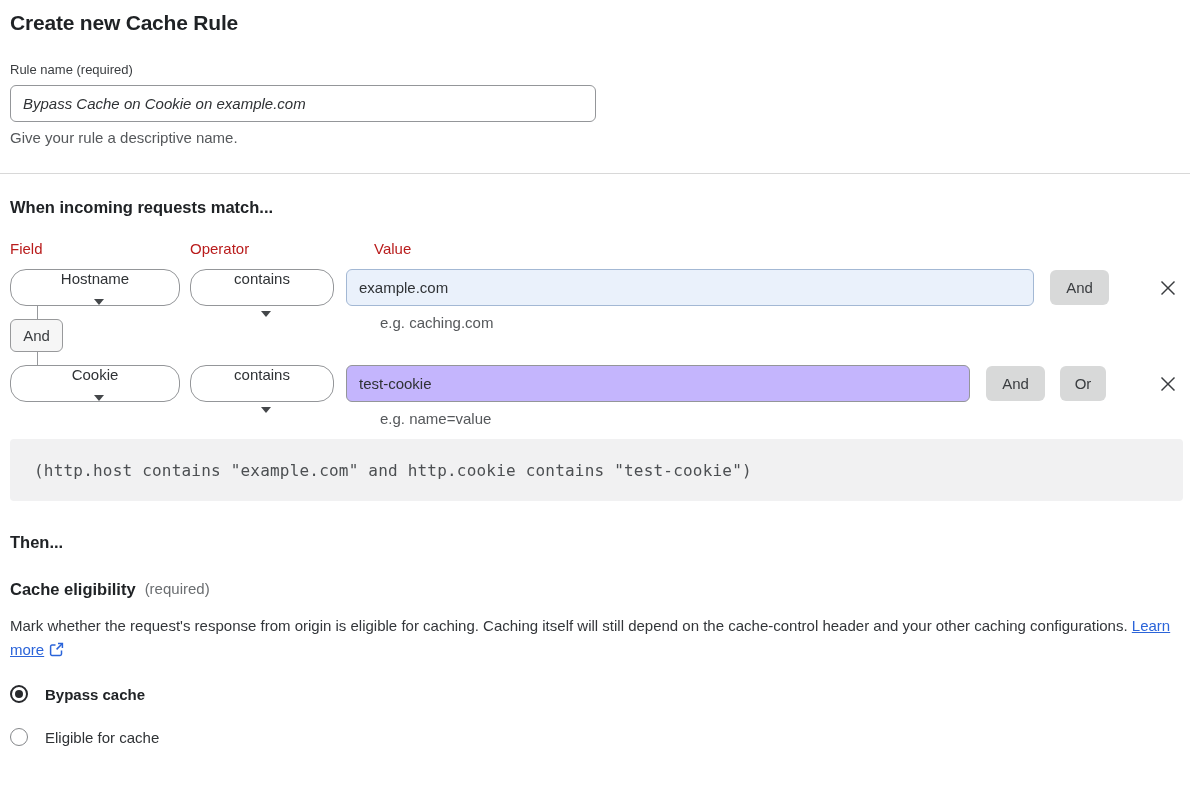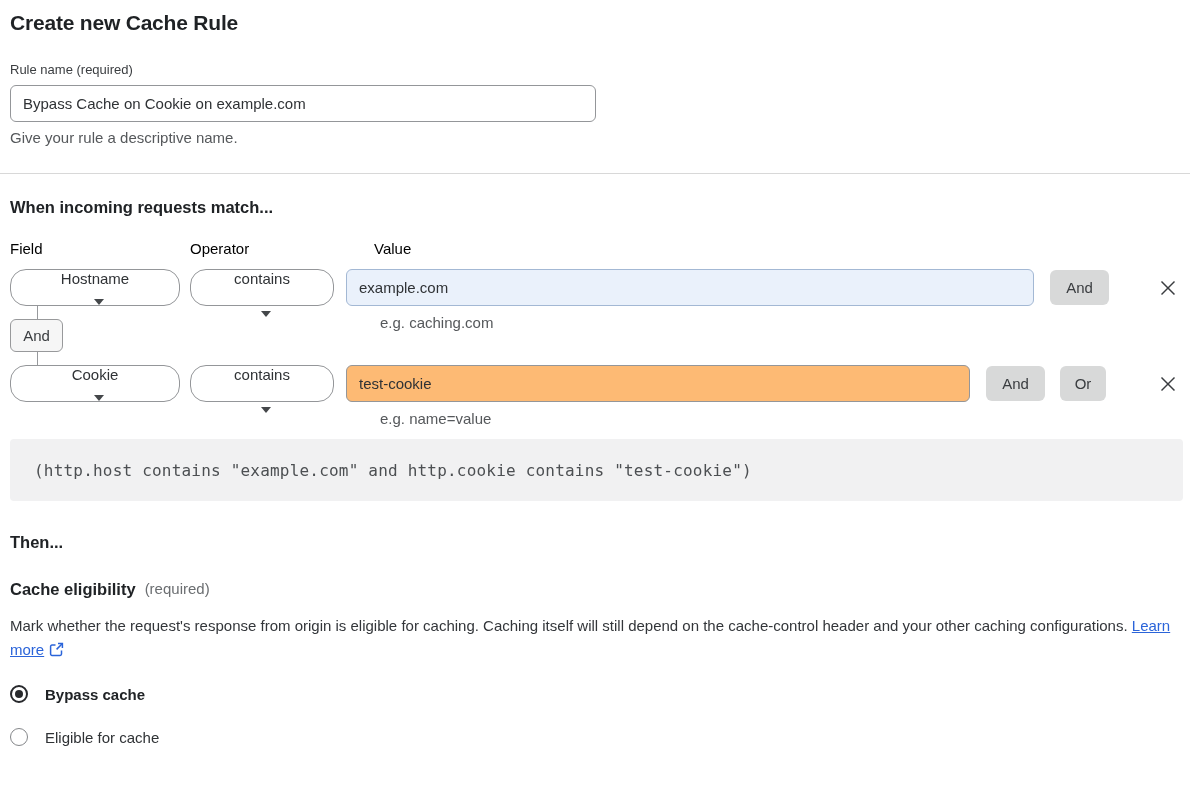--- a/index.html
+++ b/index.html
@@ -15,33 +15,33 @@
   .page-title {
     font-size:21px; font-weight:700; color:#1f2225; letter-spacing:-0.2px;
   }
 
   .field-label { margin-top:27px; font-size:13px; color:#3a3d40; }
 
   .name-input {
     display:block; margin-top:8px; width:586px; height:37px;
     border:1px solid #949699; border-radius:6px;
     padding:0 12px; font-size:15px; color:#2f3235;
-    font-family:"Liberation Sans", sans-serif; background:#fff; outline:none;
+    font-family:"Liberation Sans", sans-serif; background:#fff; outline:none;font-style:italic;
   }
 
   .help-text { margin-top:7px; font-size:15px; color:#55585b; }
 
   .divider {
     border:none; border-top:1px solid #d8d8d8;
     margin:27px 0 0 -10px; width:1190px;
   }
 
   .section-heading { margin-top:24px; font-size:16.5px; font-weight:700; color:#202326; }
 
-  .col-labels { display:flex; margin-top:23px; font-size:15px; color:#000000; }
+  .col-labels { display:flex; margin-top:23px; font-size:15px; color:#b91c1c; }
   .col-field { width:180px; }
   .col-operator { width:184px; }
   .col-value { flex:1; }
 
   .match-row { display:flex; align-items:center; margin-top:12px; height:37px; }
 
   .select-box {
     height:37px; border:1px solid #949699; border-radius:16px; background:#fff;
     display:flex; align-items:center; justify-content:space-between;
     padding:0 14px; font-size:15px; color:#2f3235; cursor:pointer;flex-direction:column;
@@ -53,21 +53,21 @@
     border-right:5px solid transparent; border-top:6px solid #44474a;
     margin-left:8px; flex:none;
   }
 
   .value-input {
     height:37px; border:1px solid #949699; border-radius:6px;
     padding:0 12px; font-size:15px; color:#2f3235;
     font-family:"Liberation Sans", sans-serif; outline:none;
   }
   .value-input.focused { background:#eaf1fb; border-color:#a3b8d4; width:688px; }
-  .value-input.plain { background:#fdba74; width:624px; }
+  .value-input.plain { background:#c4b5fd; width:624px; }
 
   .logic-btn {
     height:35px; border:none; border-radius:6px; background:#d8d9d9;
     font-size:15px; color:#3a3d40; font-family:"Liberation Sans", sans-serif;
     cursor:pointer; flex:none;
   }
   .and-btn { width:59px; margin-left:16px; }
   .or-btn  { width:46px; margin-left:15px; }
 
   .remove-btn {

